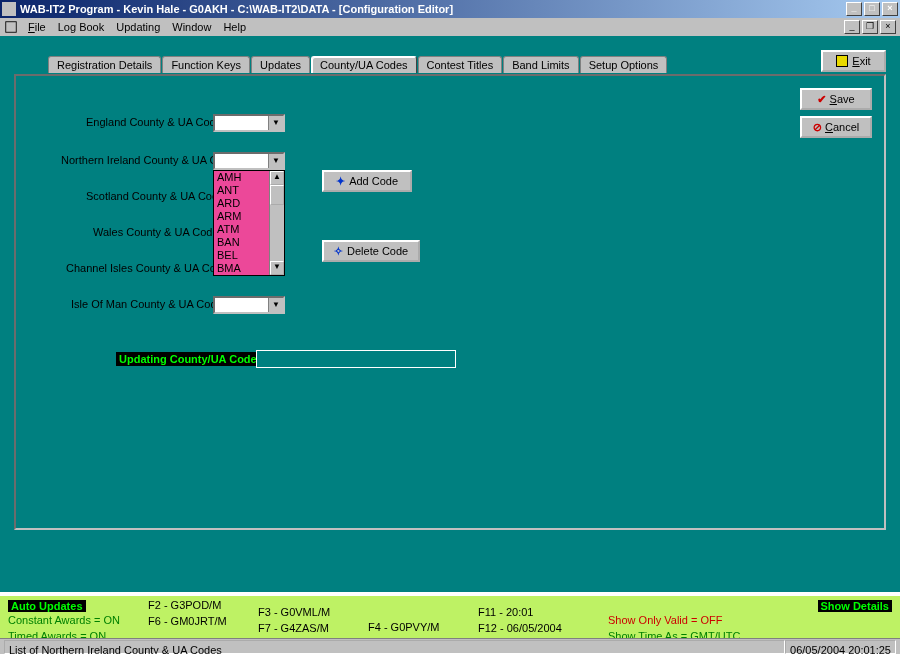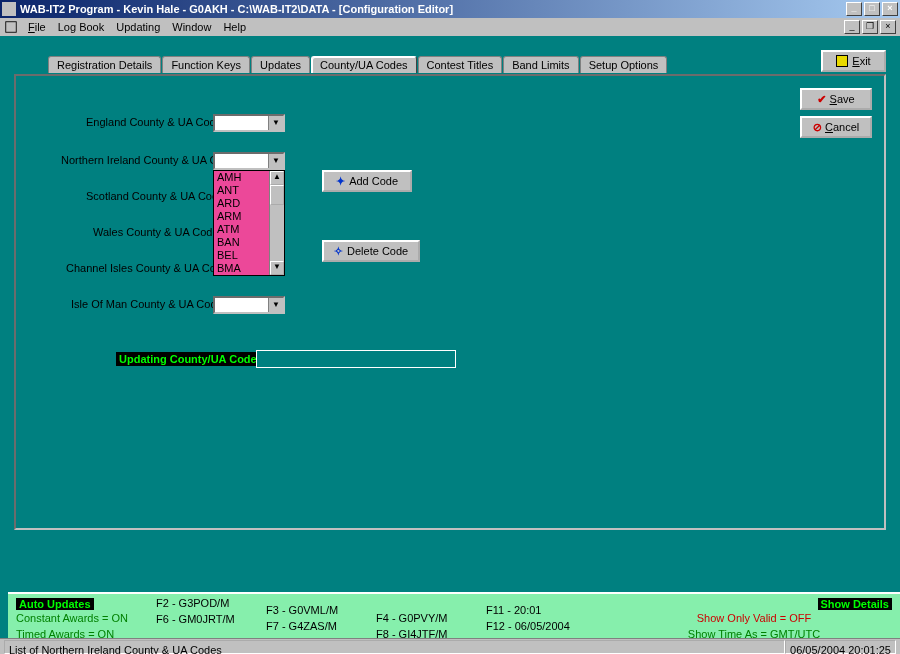--- a/index.html
+++ b/index.html
@@ -106,23 +106,23 @@
 .save-cancel .btn3d { width:72px; height:22px;}
 .status-line {
   position:absolute; color:#00ff00; font-size:11px; font-weight:bold;
   background:#000; padding:1px 3px;
 }
 .status-input {
   position:absolute; background:#008080; border:1px solid #fff;
   height:18px;
 }
 .bottom-panel {
-  position:absolute; left:8px; right:0; bottom:16px; height: 46px;
-  background:#86efac;
-  border-top:2px solid #ffffff;
+  position:absolute; left:0; right:0; bottom:16px; height: 46px;
+  background:#bef264;
+  border-top:4px solid #ffffff;
   display:flex; font-size:11px;
 }
 .bp-col { padding:4px 8px; }
 .bp-header { background:#000; color:#00ff00; font-weight:bold; padding:0 3px; font-size:11px; display:inline-block;}
 .bp-green { color:#008000; }
 .bp-red { color:#cc0000;}
 .bp-body { line-height:16px; }
 .statusbar {
   position:absolute; left:0; right:0; bottom:0; height:16px;
   background:#c0c0c0; border-top:1px solid #808080;
@@ -248,29 +248,29 @@
     <div class="bp-body bp-green">Timed Awards = ON</div>
   </div>
   <div class="bp-col" style="width:110px; padding-top:1px;">
     <div class="bp-body">F2 -  G3POD/M</div>
     <div class="bp-body">F6 -  GM0JRT/M</div>
   </div>
   <div class="bp-col" style="width:110px; padding-top:8px;">
     <div class="bp-body">F3 -  G0VML/M</div>
     <div class="bp-body">F7 -  G4ZAS/M</div>
   </div>
-  <div class="bp-col" style="width:110px; padding-top:16px;">
+  <div class="bp-col" style="width:110px; padding-top:23px;">
     <div class="bp-body">F4 -  G0PVY/M</div>
     <div class="bp-body">F8 -  GI4JTF/M</div>
   </div>
   <div class="bp-col" style="width:130px; padding-top:8px;">
     <div class="bp-body">F11 -  20:01</div>
     <div class="bp-body">F12 -  06/05/2004</div>
   </div>
-  <div class="bp-col" style="flex:1; text-align:center;">
+  <div class="bp-col" style="flex:1; text-align:left;">
     <div class="bp-header" style="float:right;">Show Details</div>
     <div style="clear:both"></div>
     <div class="bp-body bp-red">Show Only Valid = OFF</div>
     <div class="bp-body bp-green">Show Time As = GMT/UTC</div>
   </div>
 </div>
 
 <div class="statusbar">
   <div class="cell" style="flex:1">List of Northern Ireland County &amp; UA Codes</div>
   <div class="cell">06/05/2004 20:01:25</div>

